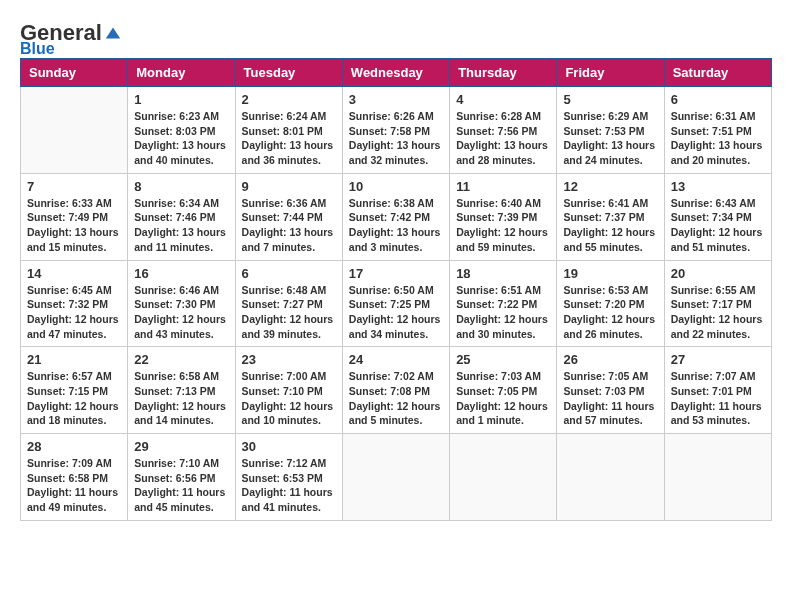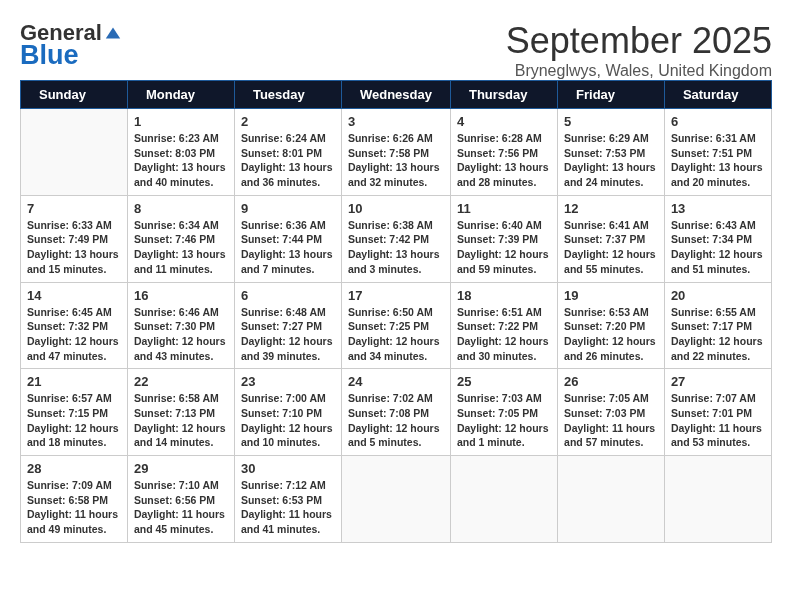--- a/index.html
+++ b/index.html
@@ -45,23 +45,23 @@
     .location {
       font-size: 16px;
       color: #555;
     }
     .calendar {
       width: 100%;
       border-collapse: collapse;
       border: 1px solid #ccc;
     }
     .calendar th {
-      background-color: #0f172a;
+      background-color: #be185d;
       color: #fff;
-      padding: 6px 18px;
+      padding: 6px 8px;
       font-size: 13px;
       text-align: left;
       border: 1px solid #1e5a9a;
     }
     .calendar td {
       vertical-align: top;
       border: 1px solid #ccc;
       padding: 5px 6px;
       width: calc(100% / 7);
       min-height: 80px;
@@ -87,25 +87,21 @@
 <body>
 
 <div class="header">
   <div class="logo">
     <div class="logo-text">
       <span class="logo-general">General</span>
       <svg class="logo-icon" viewBox="0 0 20 20" xmlns="http://www.w3.org/2000/svg">
         <polygon points="2,16 10,4 18,16" fill="#2a6bb5"></polygon>
       </svg>
     </div>
-    <span class="logo-blue" style="font-size:27px;font-weight:bold;margin-top:-6px;">Blue</span>
-  </div>
-  <div class="title-block">
-    <div class="month-title">September 2025</div>
-    <div class="location">Bryneglwys, Wales, United Kingdom</div>
+    <span class="logo-blue" style="font-size:16px;font-weight:bold;margin-top:-6px;">Blue</span>
   </div>
 </div>
 
 <table class="calendar">
   <thead>
     <tr>
       <th>Sunday</th>
       <th>Monday</th>
       <th>Tuesday</th>
       <th>Wednesday</th>

